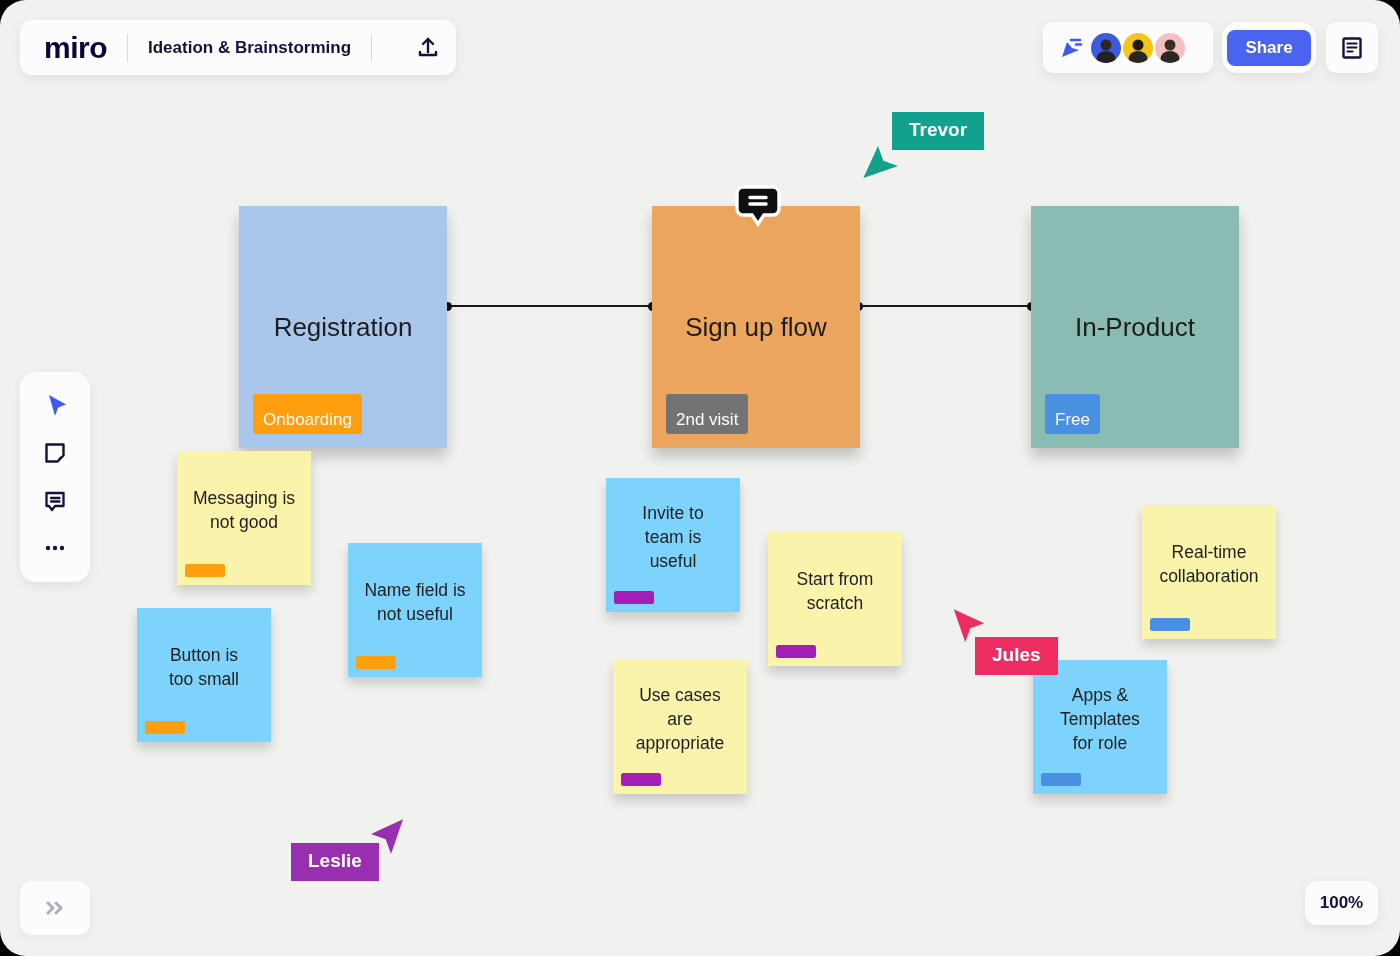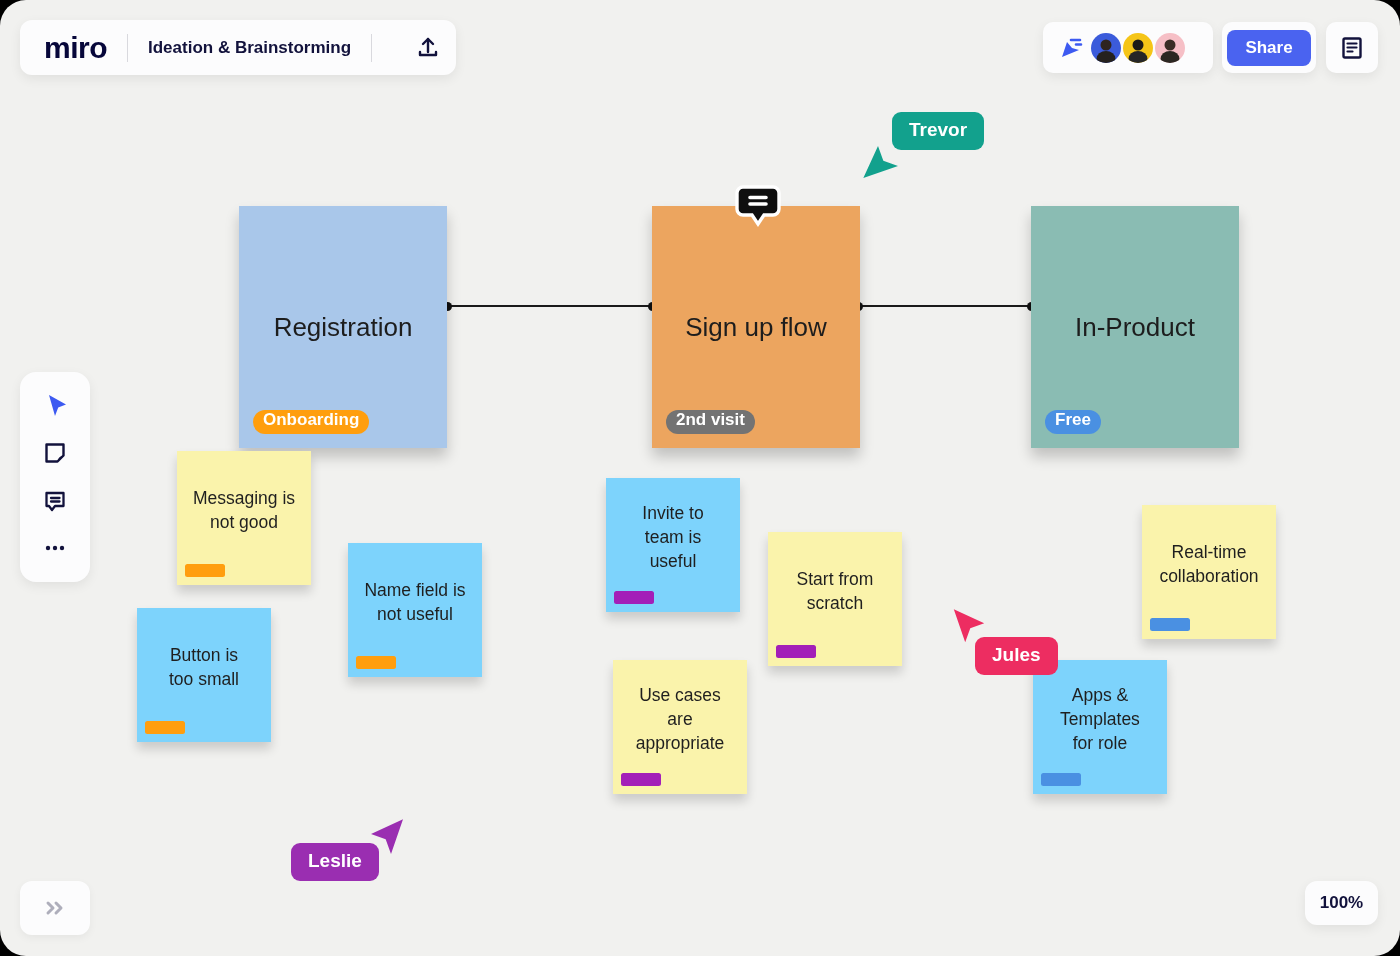--- a/index.html
+++ b/index.html
@@ -14,50 +14,50 @@
   .hdr-left{left:20px;top:20px;width:436px;height:55px;display:flex;align-items:center;}
   .logo{font-size:30px;font-weight:800;letter-spacing:-.5px;color:#07073a;margin-left:24px;}
   .vdiv{width:1px;height:28px;background:#d9d9de;margin:0 20px;}
   .board-title{font-size:17px;font-weight:700;color:#12123c;white-space:nowrap;}
   .export-btn{margin-left:18px;display:flex;align-items:center;justify-content:center;width:36px;height:36px;cursor:pointer;}
   
   .hdr-col{left:1043px;top:22px;width:170px;height:51px;border-radius:10px;display:flex;align-items:center;padding:0;box-sizing:border-box;}
   .collab-icon{margin:0 8px 0 14px;display:flex;}
   .avatars{display:flex;gap:2px;}
   .avatar{width:30px;height:30px;border-radius:50%;overflow:hidden;}
-  .hdr-share{left:1222px;top:22px;width:94px;height:51px;border-radius:10px;display:flex;align-items:center;justify-content:center;}
+  .hdr-share{left:1222px;top:22px;width:94px;height:51px;border-radius:16px;display:flex;align-items:center;justify-content:center;}
   .share-btn{background:#4a63f0;color:#fff;font-size:17px;font-weight:700;border:none;border-radius:8px;padding:8px 18px;cursor:pointer;}
   .hdr-notes{left:1326px;top:22px;width:52px;height:51px;border-radius:10px;display:flex;align-items:center;justify-content:center;cursor:pointer;}
   
   .toolbar{left:20px;top:372px;width:70px;height:210px;border-radius:16px;display:flex;flex-direction:column;align-items:center;justify-content:space-around;padding:10px 0;box-sizing:border-box;}
   .tool{width:40px;height:40px;display:flex;align-items:center;justify-content:center;cursor:pointer;border-radius:8px;}
   
   .card{position:absolute;width:208px;height:242px;box-shadow:0 9px 13px rgba(0,0,0,.2);display:flex;align-items:center;justify-content:center;cursor:pointer;}
   .card-blue{background:#a9c7ea;}
   .card-orange{background:#eca55f;}
   .card-teal{background:#8abcb3;}
   .card-title{font-size:26px;color:#1d1d1d;}
-  .chip{position:absolute;left:14px;bottom:14px;color:#fff;font-size:17px;font-weight:700;padding:0 10px 4px;border-radius:12px;cursor:pointer;}
+  .chip{position:absolute;left:14px;bottom:14px;color:#fff;font-size:17px;font-weight:400;padding:16px 10px 4px;border-radius:3px;cursor:pointer;}
   .chip-orange{background:#ff9e0e;}
   .chip-purple{background:#737373;}
   .chip-blue{background:#4a90e2;}
   
   .conn{position:absolute;height:2px;background:#1a1a1a;top:305px;}
   .dot{position:absolute;width:9px;height:9px;border-radius:50%;background:#111;top:302px;}
   
   .note{position:absolute;width:134px;height:134px;box-shadow:0 7px 10px rgba(0,0,0,.16);display:flex;align-items:center;justify-content:center;text-align:center;cursor:pointer;}
   .note-yellow{background:#faf3ab;}
   .note-white{background:#7dd3fc;}
   .note-text{font-size:17.5px;line-height:1.38;color:#1f1f1f;white-space:pre-line;padding:6px 4px 22px;}
   .bar{position:absolute;left:8px;bottom:8px;width:40px;height:13px;border-radius:2.5px;}
   .bar-orange{background:#ff9e0e;}
   .bar-purple{background:#a31fb8;}
   .bar-blue{background:#4a90e2;}
   
-  .cursor-label{position:absolute;color:#fff;font-size:19px;font-weight:700;padding:7px 17px 9px;border-radius:9px;}
+  .cursor-label{position:absolute;color:#fff;font-size:19px;font-weight:700;padding:7px 17px 9px;border-radius:0;}
   .lbl-trevor{left:892px;top:112px;background:#12a18d;}
   .lbl-jules{left:975px;top:637px;background:#ed2d61;}
   .lbl-leslie{left:291px;top:843px;background:#9a2eb1;}
   .cursor-arrow{position:absolute;}
   
   .expand{left:20px;top:881px;width:70px;height:54px;display:flex;align-items:center;justify-content:center;cursor:pointer;box-shadow:0 3px 8px rgba(0,0,0,.05);}
   .zoom-ind{left:1305px;top:881px;width:73px;height:44px;display:flex;align-items:center;justify-content:center;font-size:17px;font-weight:700;color:#12123c;}
   .badge{position:absolute;left:734px;top:184px;}
 </style>
 </head>

